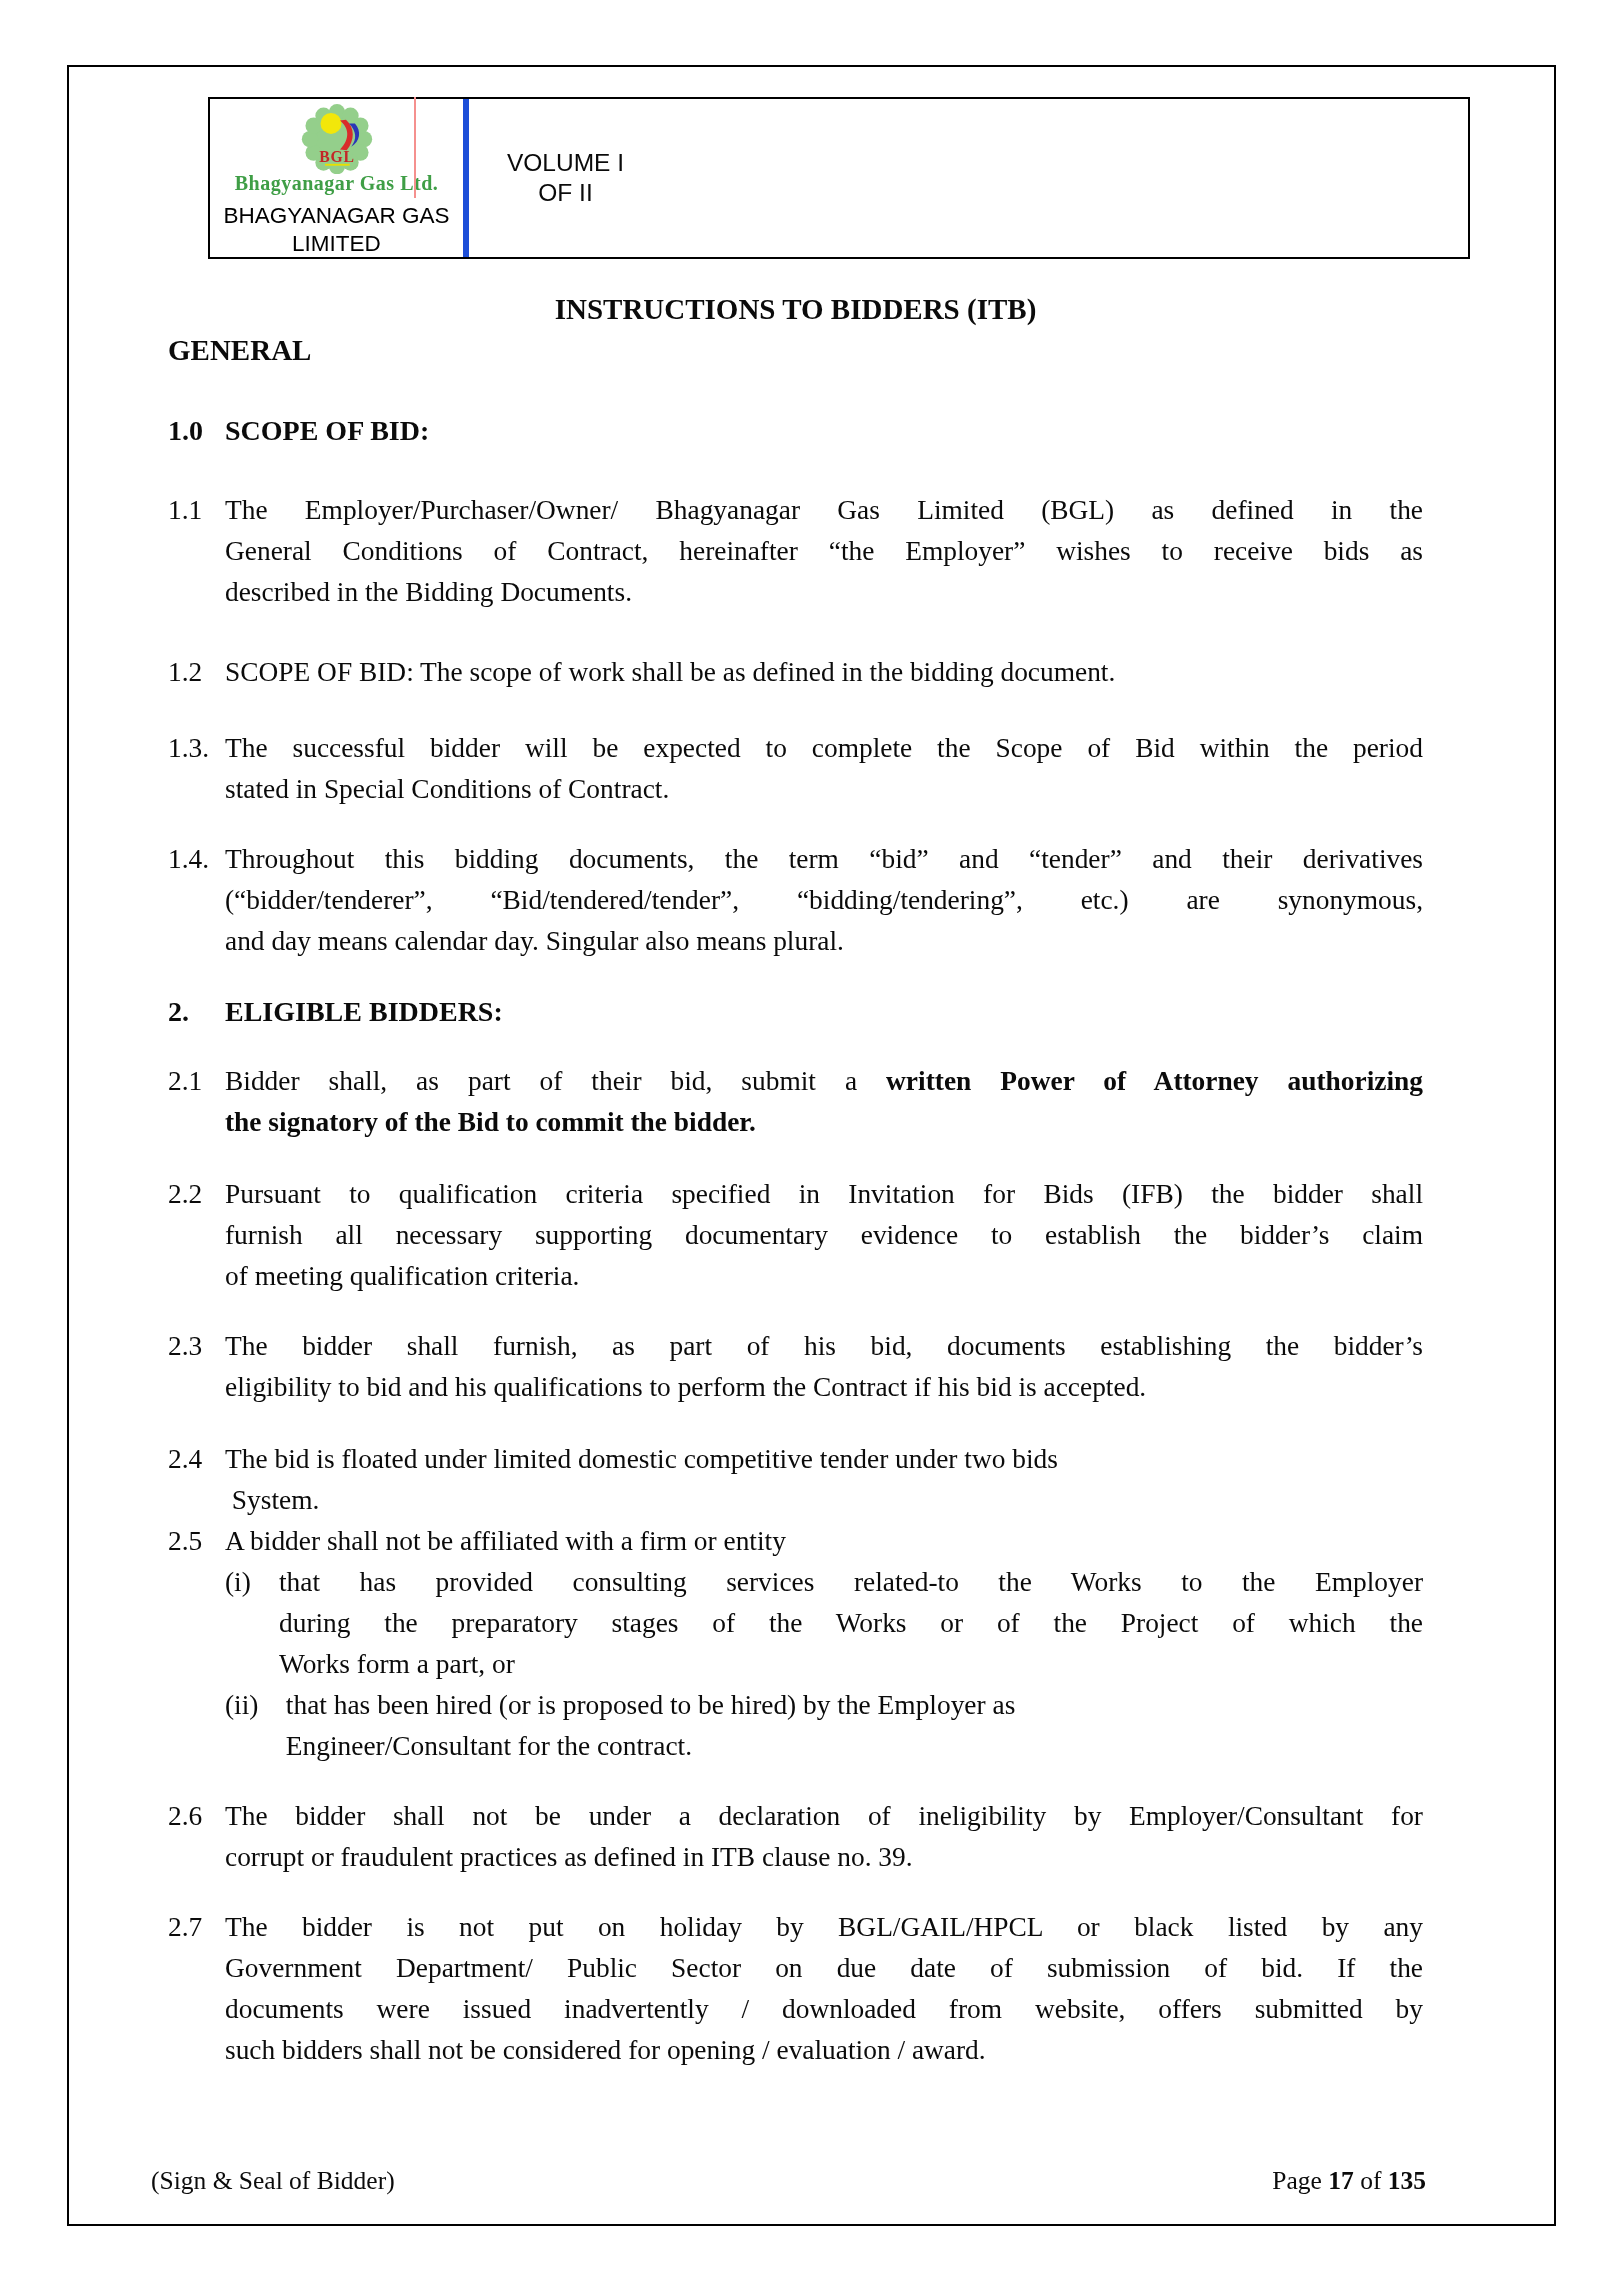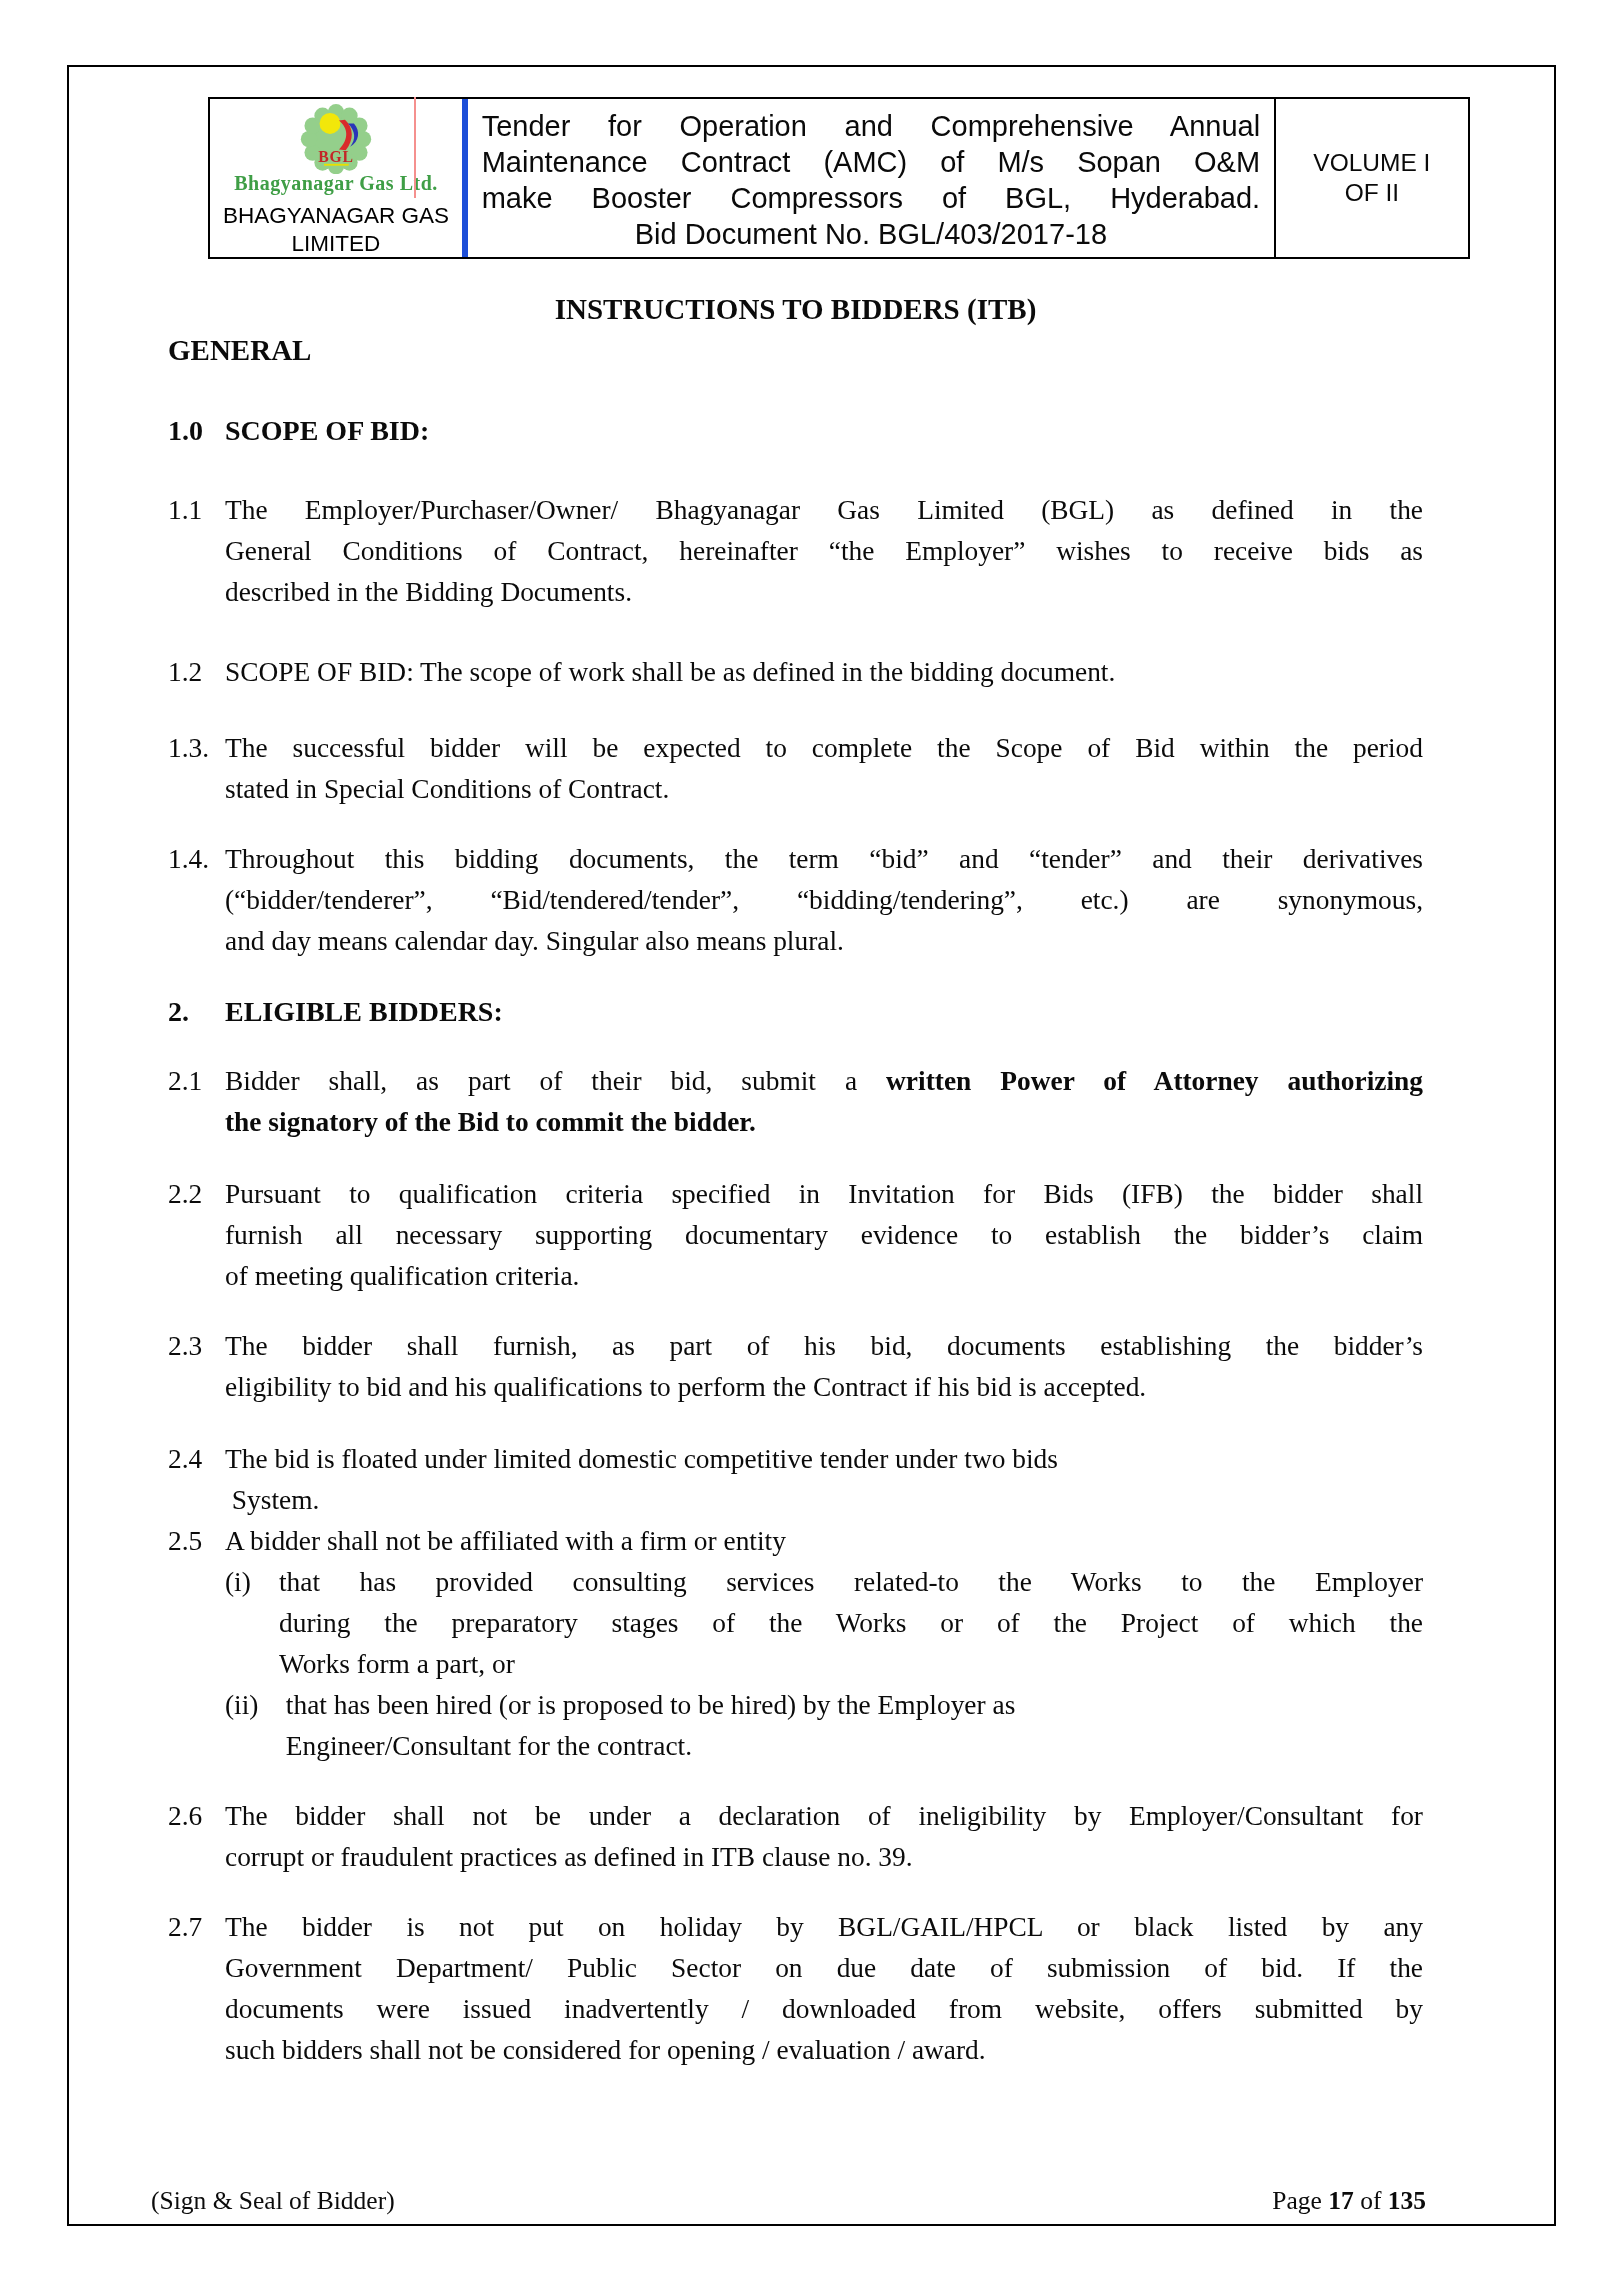--- a/index.html
+++ b/index.html
@@ -77,21 +77,20 @@
   .subitem .stxt { flex: 1 1 auto; min-width: 0; }
 
   .mt40 { margin-top: 39px; } .mt36 { margin-top: 35px; }
   .mt32 { margin-top: 31px; } .mt30 { margin-top: 29px; }
 
   
   .footer {
     position: absolute; left: 82px; right: 128px; top: 2099px;
     display: flex; justify-content: space-between;
     font-size: 25.5px;
-    margin-top: 20px;
   }
 </style>
 </head>
 <body>
 
 <div class="page-border">
 
   <div class="header-table">
     <div class="cell cell-logo">
       <svg width="110" height="86" viewBox="0 0 120 94">
@@ -115,26 +114,20 @@
         <path d="M76,26 C86,36 87,47 79,57 C91,50 93,36 84,26 Z" fill="#2a35b8"></path>
         <text x="60" y="77" text-anchor="middle" font-family="Liberation Serif, serif" font-weight="bold" font-size="21" fill="#c32727" letter-spacing="1">BGL</text>
         <rect x="44" y="80" width="33" height="2.5" fill="#e8e000"></rect>
       </svg>
       <div class="logo-caption">Bhagyanagar Gas Ltd.</div>
       <div class="company-name">
         <div>BHAGYANAGAR GAS</div>
         <div>LIMITED</div>
       </div>
     </div>
-    <div class="cell cell-title">
-      <div class="title-line jl">Tender for Operation and Comprehensive Annual</div>
-      <div class="title-line jl">Maintenance Contract (AMC) of M/s Sopan O&amp;M</div>
-      <div class="title-line jl">make Booster Compressors of BGL, Hyderabad.</div>
-      <div class="title-line title-center">Bid Document No. BGL/403/2017-18</div>
-    </div>
     <div class="cell cell-volume">
       <div>VOLUME I</div>
       <div>OF II</div>
     </div>
   </div>
   <div class="red-artifact"></div>
 
   <div class="content">
     <div class="main-heading">INSTRUCTIONS TO BIDDERS (ITB)</div>
     <div class="sub-heading">GENERAL</div>

